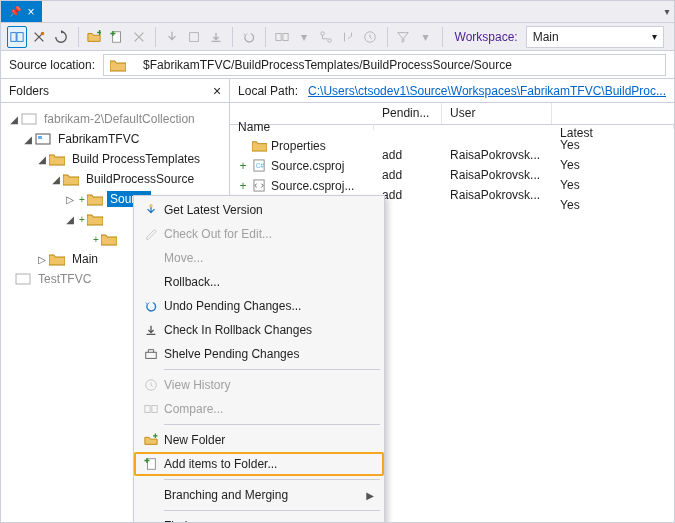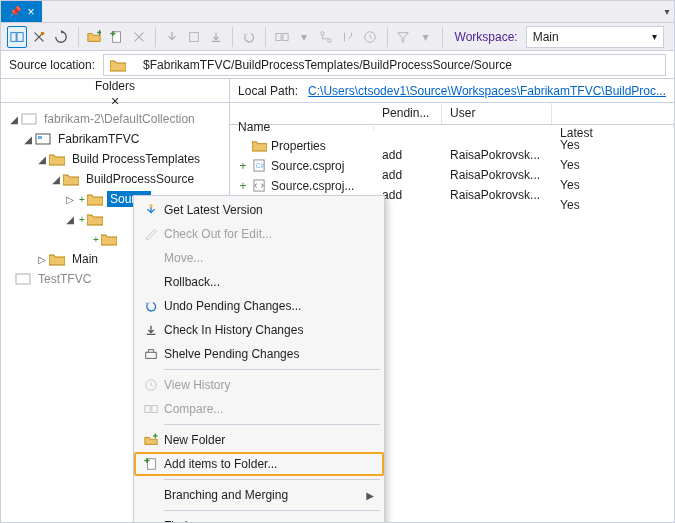--- a/index.html
+++ b/index.html
@@ -76,21 +76,21 @@
   
   .main {
     display:flex; height:calc(100% - 22px - 28px - 28px);
   }
   .folders-pane {
     width:258px; border-right:1px solid #CCCEDB; display:flex; flex-direction:column;
     position:relative;
   }
   .pane-header {
     height:24px; display:flex; align-items:center; justify-content:space-between;
-    padding:0 8px; border-bottom:1px solid #CCCEDB; font-weight:400;flex-direction:column;
+    padding:0 8px; border-bottom:1px solid #CCCEDB; font-weight:400;
   }
   .pane-header .close { font-size:14px; }
   .tree { padding:6px 0; overflow:auto; }
   .tree-row {
     display:flex; align-items:center; height:20px; white-space:nowrap;
   }
   .tree-row .twisty { width:14px; text-align:center; color:#555; font-size:10px; }
   .tree-row .tplus { width:10px; text-align:center; color:#388A34; font-size:10px;}
   .tree-row .label { padding:1px 3px; }
   .tree-row.selected .label { background:#007ACC; color:#FFFFFF; }
@@ -438,21 +438,21 @@
         </svg>
       </span>
     <span class="mlabel">Undo Pending Changes...</span>
   </div>
   <div class="mitem">
     <span class="micon">
         <svg width="14" height="14" viewBox="0 0 16 16">
           <path d="M3 13h10M8 3v8M5 8l3 3 3-3" fill="none" stroke="#555" stroke-width="1.5"></path>
         </svg>
       </span>
-    <span class="mlabel">Check In History Changes</span>
+    <span class="mlabel">Check In Rollback Changes</span>
   </div>
   <div class="mitem">
     <span class="micon">
         <svg width="14" height="14" viewBox="0 0 16 16">
           <rect x="2" y="6" width="12" height="7" fill="none" stroke="#555"></rect>
           <path d="M5 6V3h6v3" fill="none" stroke="#555"></path>
         </svg>
       </span>
     <span class="mlabel">Shelve Pending Changes</span>
   </div>

